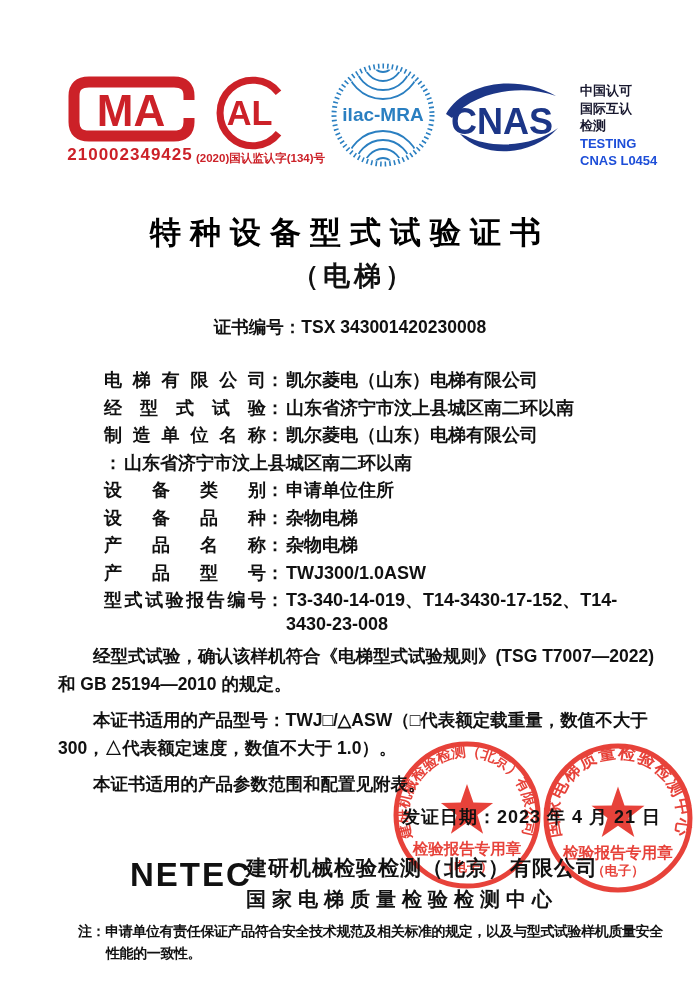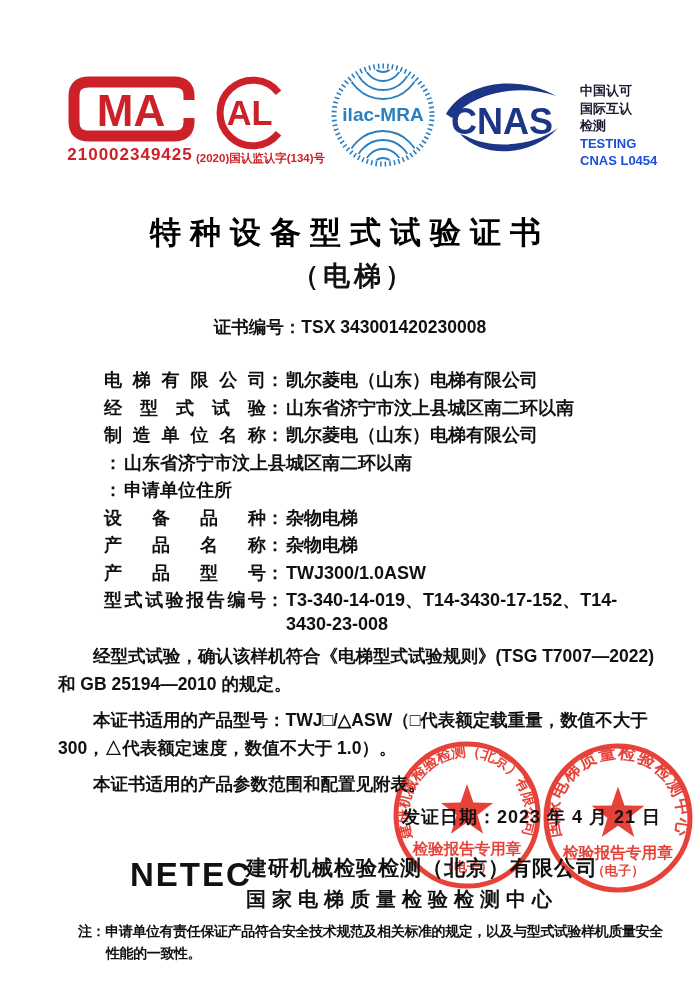--- a/index.html
+++ b/index.html
@@ -128,20 +128,21 @@
     <div class="field-row">
       <span class="field-label">制造单位名称</span>
       <span class="field-colon">：</span>
       <span class="field-value">凯尔菱电（山东）电梯有限公司</span>
     </div>
     <div class="field-row">
       <span class="field-colon">：</span>
       <span class="field-value">山东省济宁市汶上县城区南二环以南</span>
     </div>
     <div class="field-row">
+      <span class="field-label">设备类别</span>
       <span class="field-colon">：</span>
       <span class="field-value">申请单位住所</span>
     </div>
     <div class="field-row">
       <span class="field-label">设备品种</span>
       <span class="field-colon">：</span>
       <span class="field-value">杂物电梯</span>
     </div>
     <div class="field-row">
       <span class="field-label">产品名称</span>

